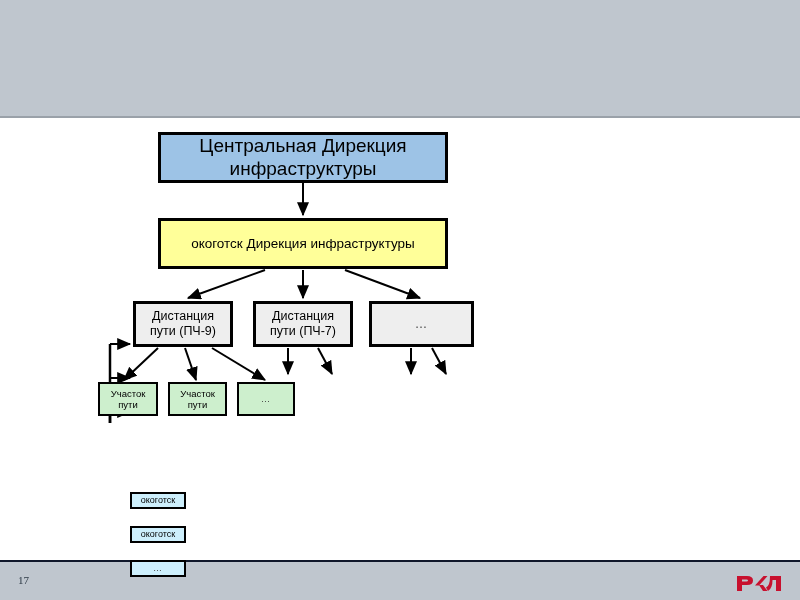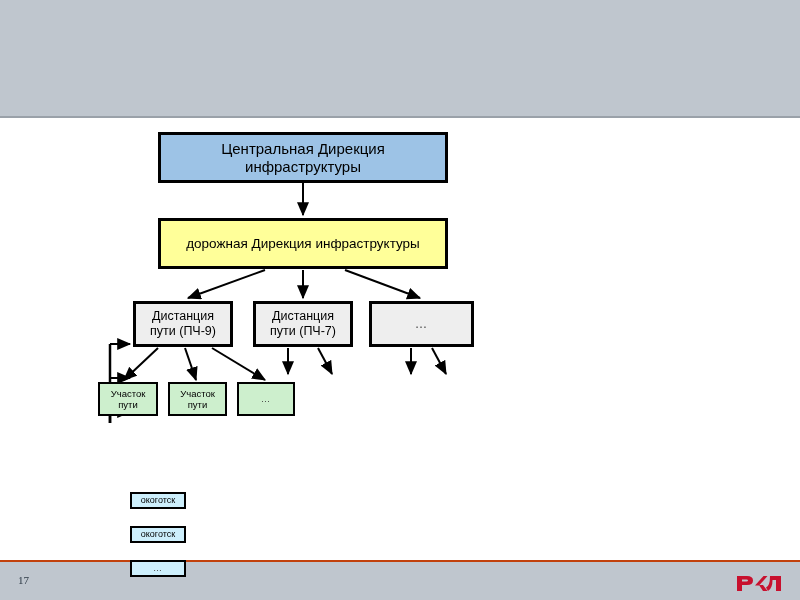--- a/index.html
+++ b/index.html
@@ -71,36 +71,36 @@
     line-height: 1.18;
     padding: 1px 3px;
     z-index: 3;
   }
   .node.blue   { background: #9dc3e6; border-width: 3px; }
   .node.yellow { background: #ffff99; border-width: 3px; }
   .node.gray   { background: #eeeeee; border-width: 3px; }
   .node.green  { background: #cdefcd; border-width: 2px; }
   .node.cyan   { background: #cdeffc; border-width: 2px; margin-top: 39px; }
 
-  .n-l1 { font-size: 15px; }
+  .n-l1 { font-size: 19px; }
   .n-l2 { font-size: 13.5px; }
   .n-l3 { font-size: 12.5px; }
   .n-l4 { font-size: 9.5px; }
   .n-l5 { font-size: 9px; }
 
   .ellipsis { letter-spacing: 1px; color: #444; }
 
   
   #footer {
     position: absolute;
     left: 0; top: 560px;
     width: 800px;
     height: 40px;
     background: #bfc6ce;
-    border-top: 2px solid #c2410c;
+    border-top: 2px solid #0f172a;
     box-sizing: border-box;
   }
   #page-number {
     position: absolute;
     left: 18px; top: 12px;
     font-size: 11px;
     color: #2e3a46;
     font-family: "Liberation Serif", "DejaVu Serif", serif;
   }
   #rzd-logo {
@@ -155,21 +155,21 @@
     </svg>
 
     <div class="node blue n-l1" style="left:158px; top:14px; width:290px; height:51px;">
       <div>
         <div>Центральная Дирекция инфраструктуры</div>
       </div>
     </div>
 
     <div class="node yellow n-l2" style="left:158px; top:100px; width:290px; height:51px;">
       <div>
-        <div>дорожная Дирекция инфраструктуры</div>
+        <div>окоготск Дирекция инфраструктуры</div>
       </div>
     </div>
 
     <div class="node gray n-l3" style="left:133px; top:183px; width:100px; height:46px;">
       <div>
         <div>Дистанция</div>
         <div>пути (ПЧ-9)</div>
       </div>
     </div>
 

